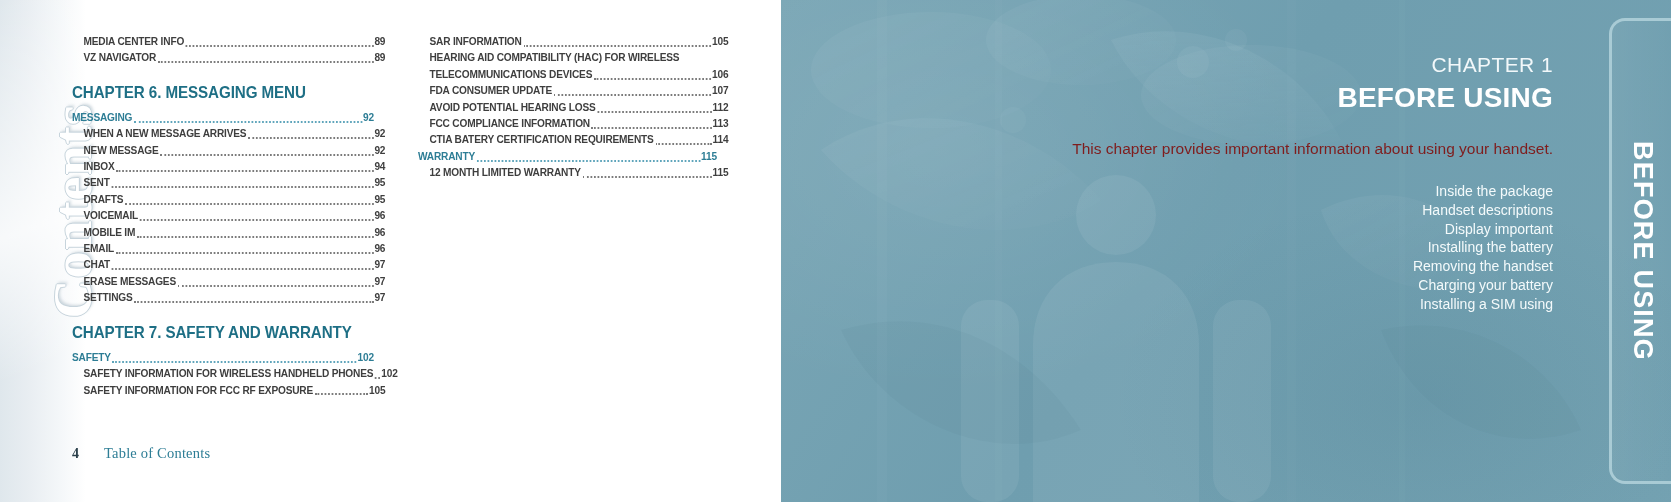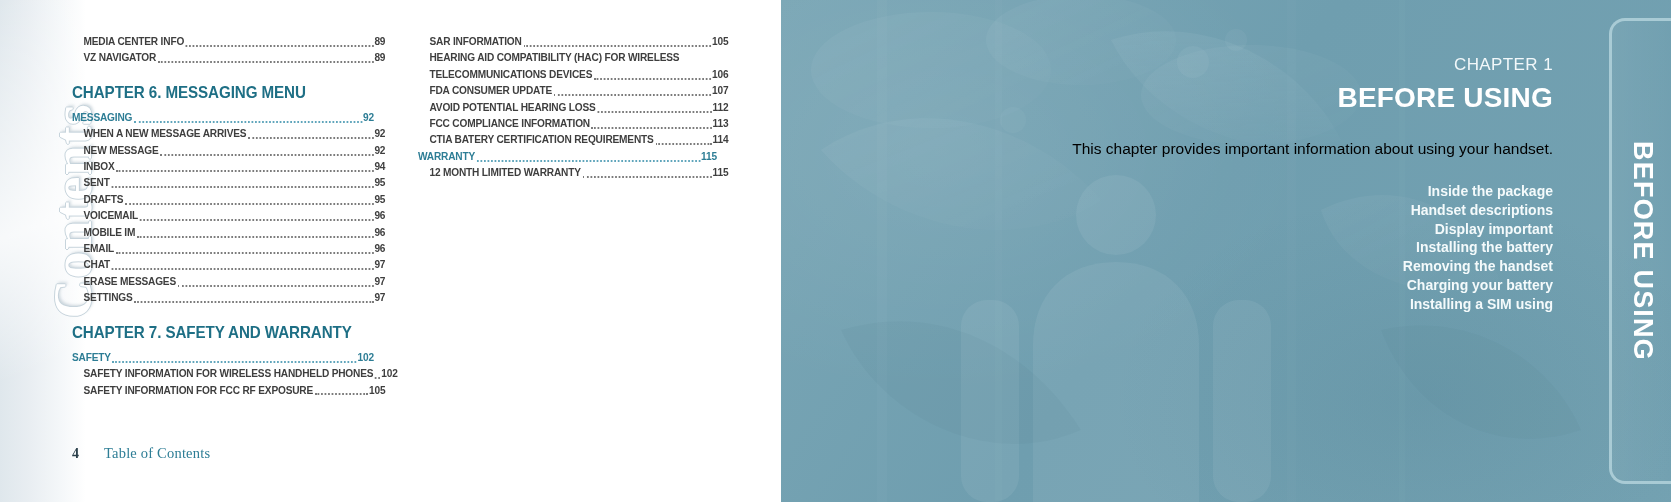--- a/index.html
+++ b/index.html
@@ -121,32 +121,32 @@
       radial-gradient(ellipse 50% 60% at 72% 80%, rgba(40,90,110,.10), rgba(0,0,0,0) 70%),
       linear-gradient(125deg,#7ba7b6 0%,#6f9eaf 45%,#74a2b2 100%);
   }
   .wm-svg{position:absolute;left:0;top:0;width:890px;height:502px;opacity:.5;}
 
   .chap-content{
     position:absolute;right:118px;top:52px;width:560px;
     text-align:right;color:#ffffff;
   }
   .chap-num{
-    font-size:17px;font-weight:normal;letter-spacing:.4px;color:#f2f8fa;
+    font-size:21px;font-weight:normal;letter-spacing:.4px;color:#f2f8fa;
     line-height:26px;
   }
   .chap-title{
     font-size:28px;font-weight:bold;letter-spacing:.2px;color:#ffffff;
     line-height:38px;margin-top:1px;
   }
   .chap-desc{
-    margin-top:21px;font-size:15.5px;line-height:22px;color:#000000;font-weight:normal;
+    margin-top:21px;font-size:15.5px;line-height:22px;color:#7f1d1d;font-weight:normal;
   }
   .chap-list{
-    margin-top:22px;list-style:none;padding:0;font-weight:bold;
+    margin-top:22px;list-style:none;padding:0;
   }
   .chap-list li{
     font-size:14px;line-height:18.8px;color:#f4fafb;
   }
 
   
   .tab{
     position:absolute;right:0;top:18px;
     width:62px;height:466px;
     border:3px solid #a9cbd5;

